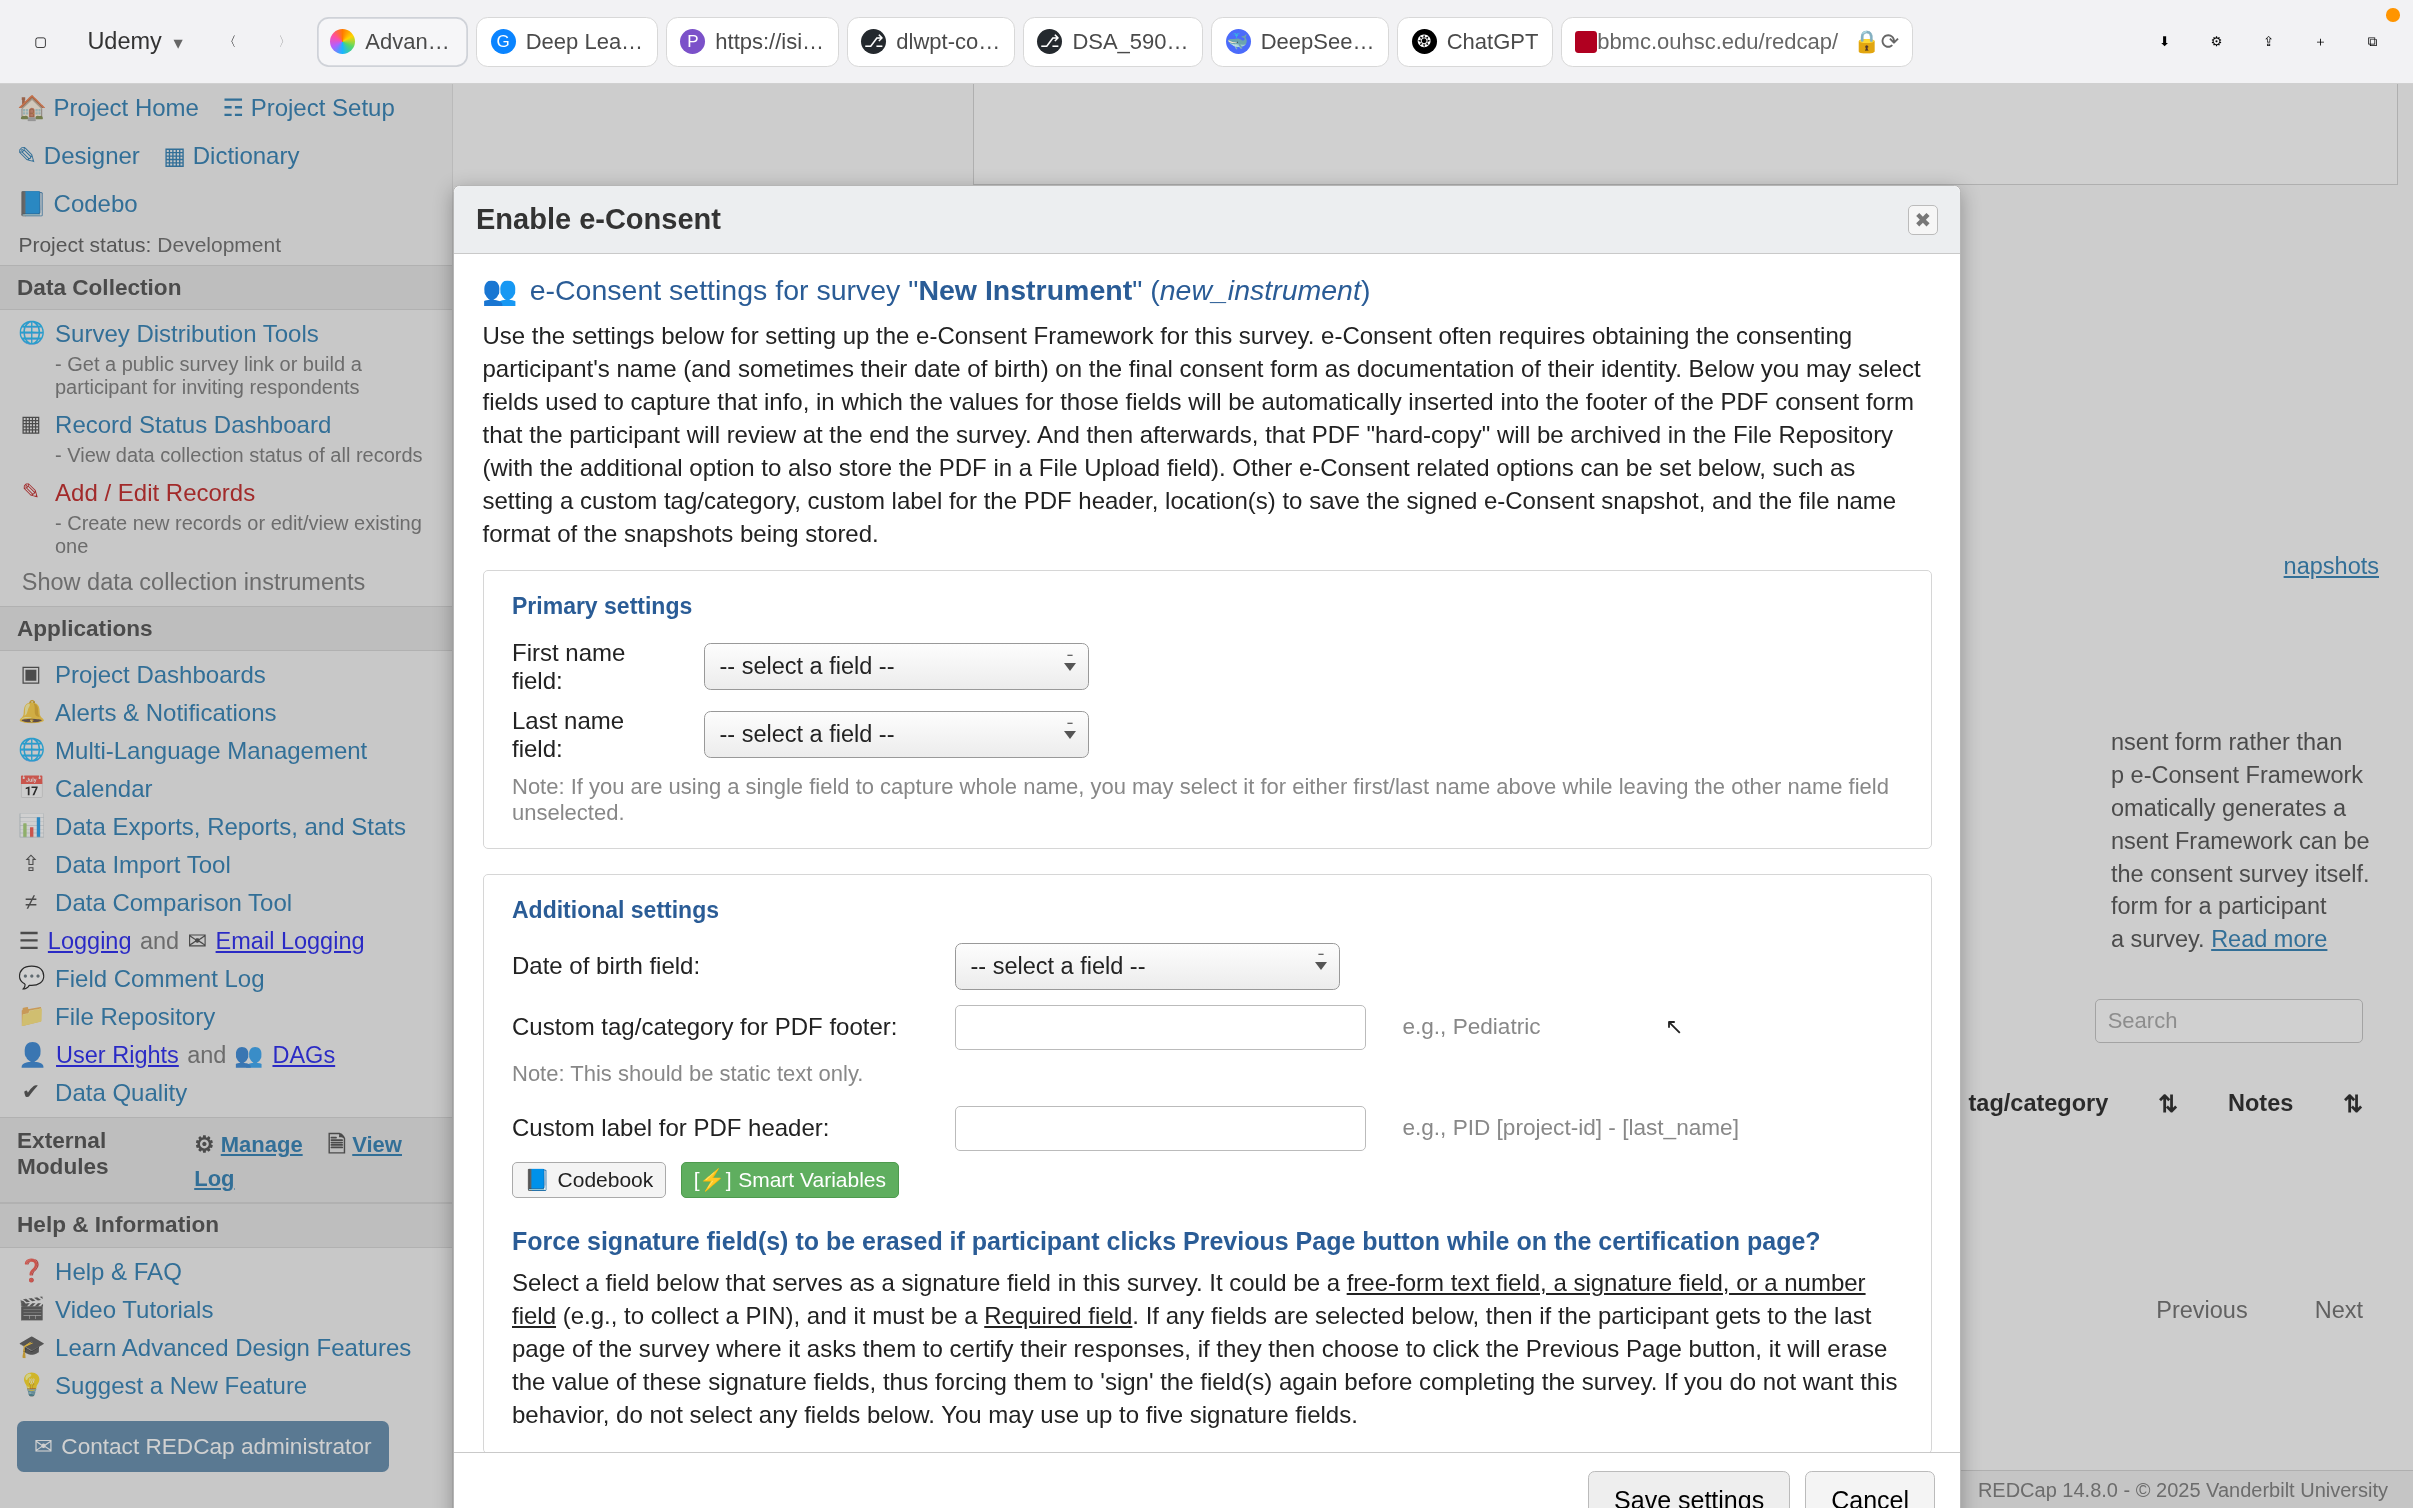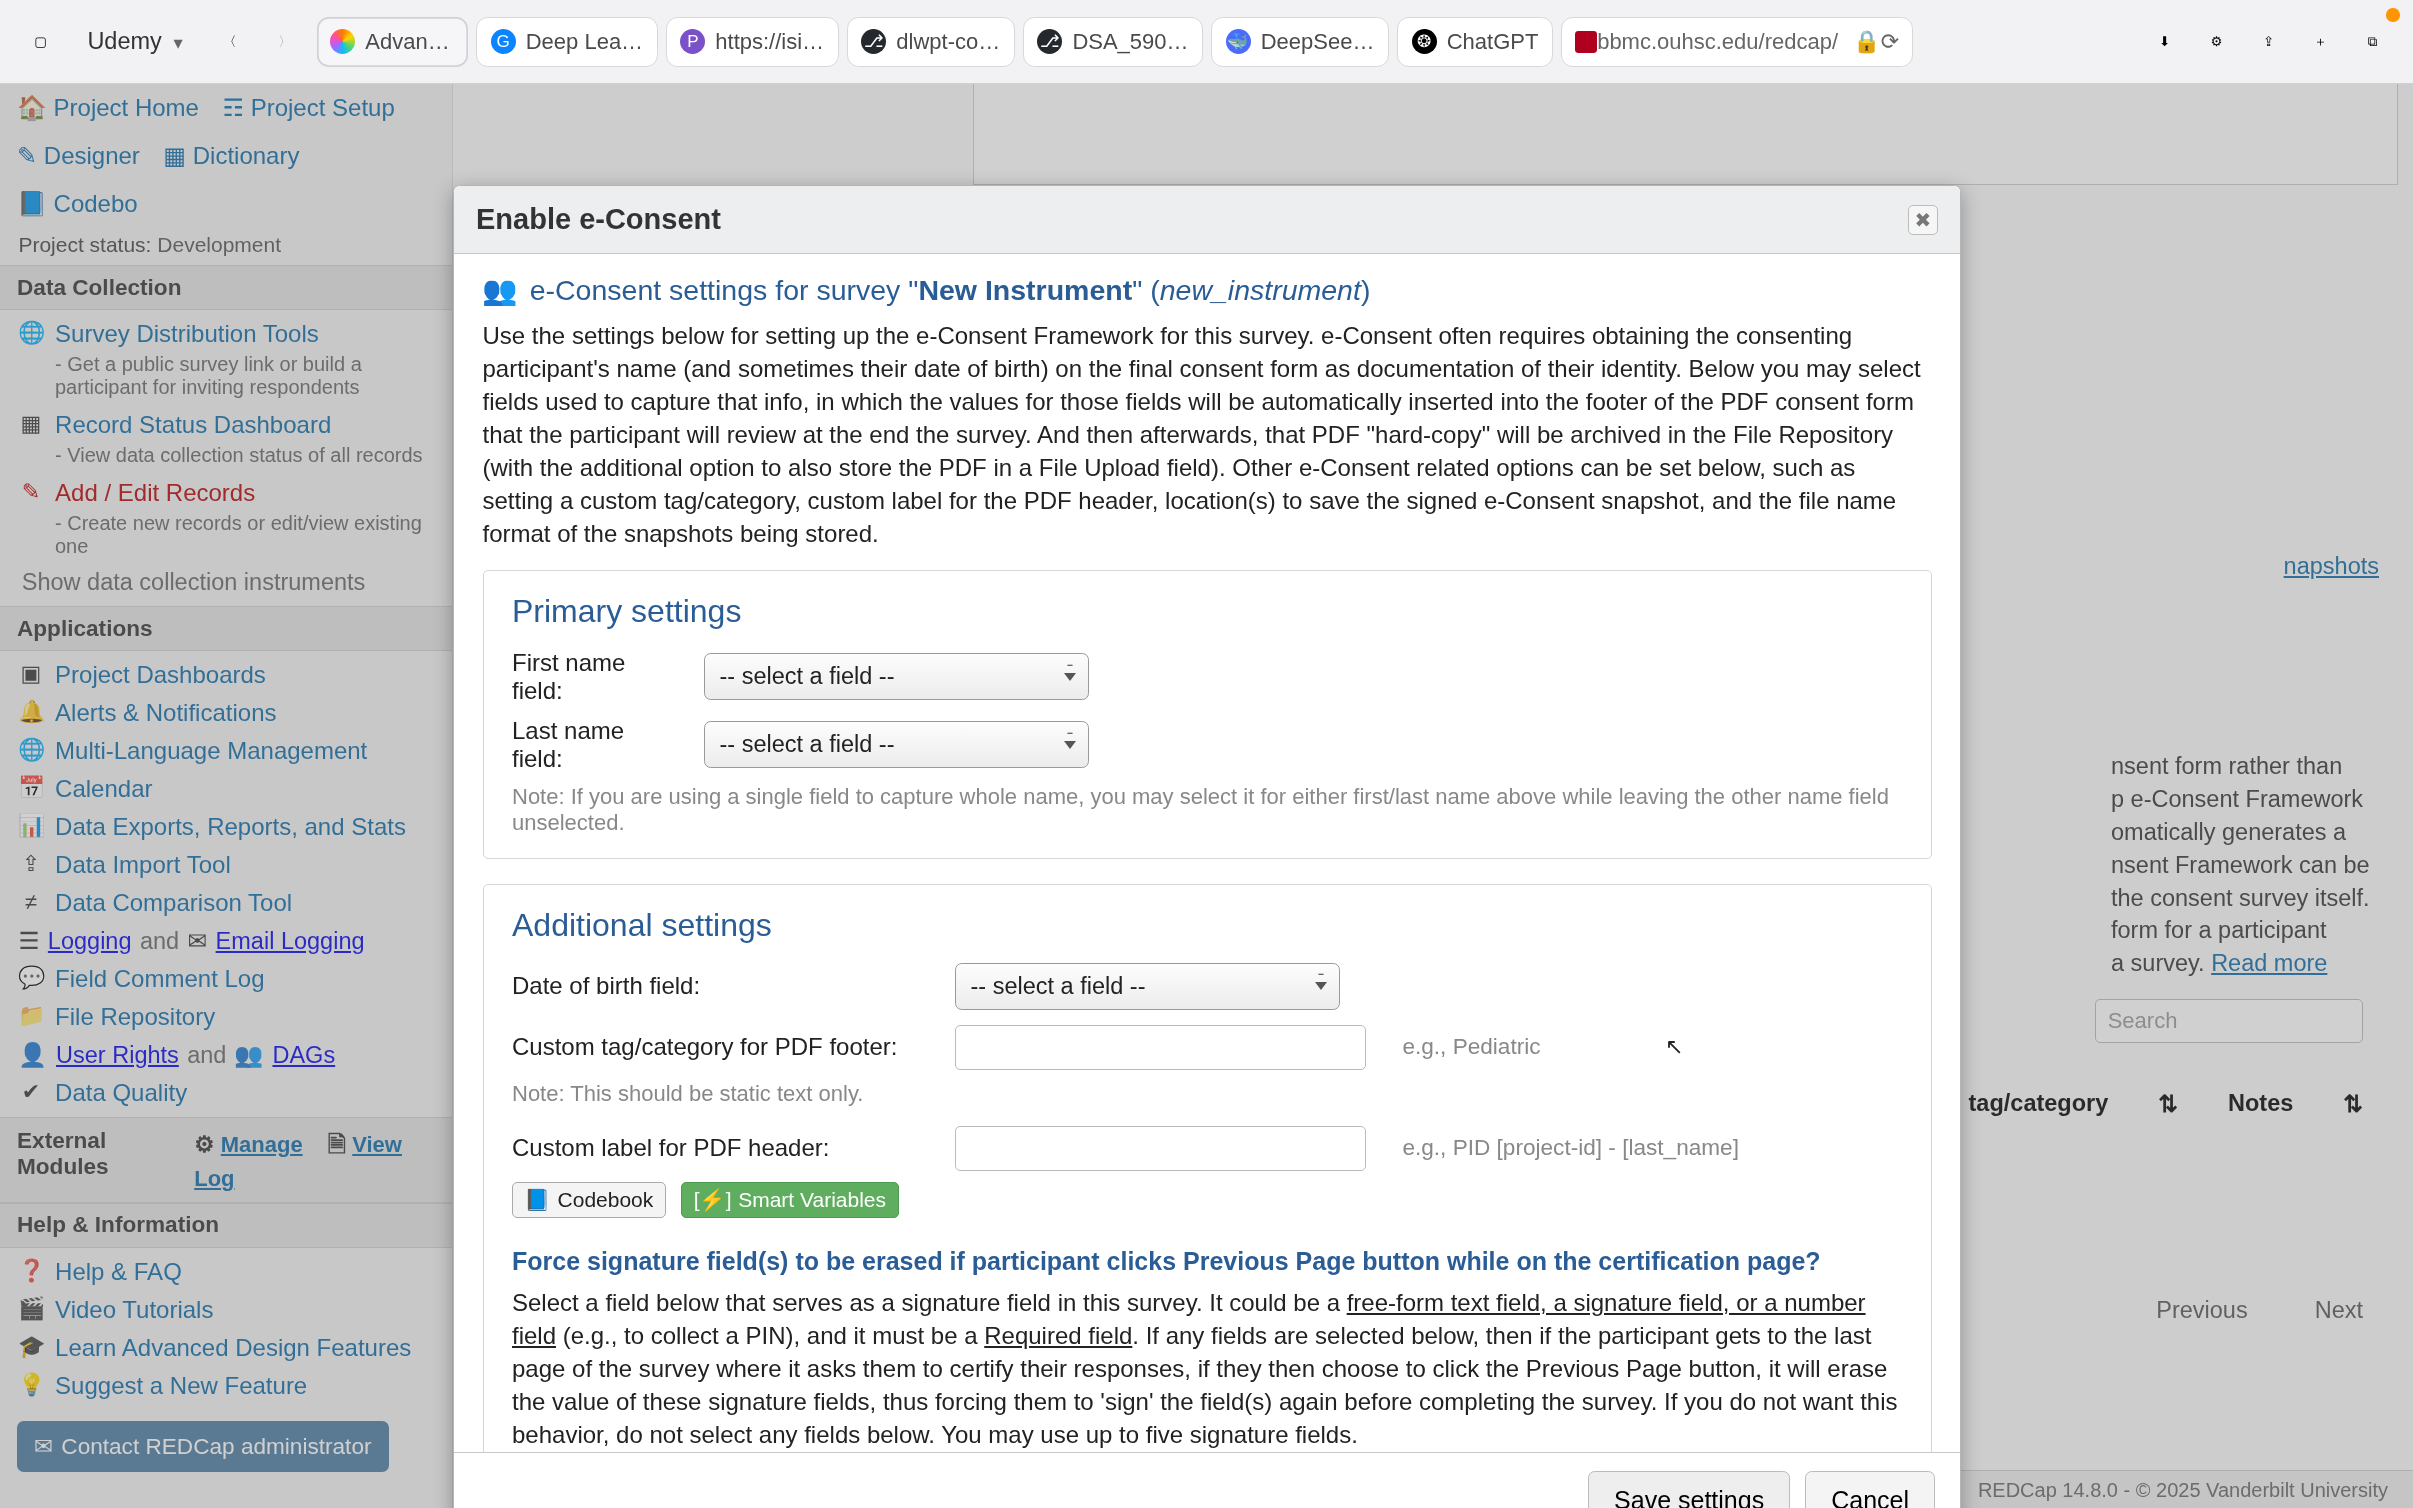--- a/index.html
+++ b/index.html
@@ -35,21 +35,21 @@
 .nav .muted { color: #666; }
 .nav .row-inline { display: flex; align-items: center; gap: 8.4px; padding: 5px 8.4px; }
 .ext-row { display: flex; justify-content: space-between; align-items: flex-start; padding: 10px 17px; }
 .ext-row a { color: #0d6aa8; text-decoration: underline; font-size: 22px; }
 .contact-btn { margin: 11.7px 17px; background: #4a7aa0; color: #fff; border-radius: 6.7px; padding: 11.7px 17px; display: inline-flex; gap: 8.4px; align-items: center; font-size: 22.6px; }
 
 
 .content { position: absolute; left: 453px; right: 0; top: 0; bottom: 0; padding: 34px; overflow: hidden; }
 .bg-card { position:absolute; left:520px; top:0; width:1425px; height:101px; background:#fff; border:0.8px solid #ccc; border-top:none;}
 .right-bits { position:absolute; right:34px; top:469px; font-size:23.5px; color:#0d6aa8;}
-.right-text { position:absolute; right:34px; top:666px; width:268px; font-size:23.5px; color:#333; line-height:1.4;}
+.right-text { position:absolute; right:34px; top:642px; width:268px; font-size:23.5px; color:#333; line-height:1.4;}
 .read-more { color:#0d6aa8; text-decoration:underline;}
 .inactive-lbl { position:absolute; right:461px; top:922px; font-size:23.5px;}
 .search-box { position:absolute; right:50px; top:915px; width:268px; height:44px; border:0.8px solid #bbb; border-radius:5px; padding:0 11.7px; background:#fff; color:#888; font-size:22px; display:flex; align-items:center;}
 .tbl-hdrs { position:absolute; right:50px; top:1006px; display:flex; gap:50px; font-size:23.5px; font-weight:600;}
 .pager { position:absolute; right:50px; top:1213px; display:flex; gap:67px; font-size:23.5px; color:#555;}
 .footer { position:absolute; bottom:0; right:0; left:453px; height:39px; background:#eee; border-top:0.8px solid #ccc; display:flex; align-items:center; justify-content:flex-end; padding:0 25px; font-size:20px; color:#666;}
 
 
 .overlay { position: absolute; inset: 0; background: rgba(120,120,120,0.35); }
 
@@ -57,21 +57,21 @@
 .modal { position: absolute; left: 453px; top: 101px; width: 1508px; background: #fff; border: 0.8px solid #b5b5b5; border-radius: 6.7px; box-shadow: 0 5px 20px rgba(0,0,0,0.3); display:flex; flex-direction:column; }
 .modal-hdr { background: #eceef0; border-bottom: 0.8px solid #c9c9c9; border-radius: 6.7px 6.7px 0 0; padding: 17px 22px; display:flex; align-items:center; justify-content:space-between; }
 .modal-hdr h2 { font-size: 29px; font-weight: 700; color: #333; }
 .close-x { width: 30px; height: 30px; border:0.8px solid #bbb; border-radius:5px; background:#f6f6f6; color:#777; display:flex; align-items:center; justify-content:center; font-size:20px;}
 .modal-body { padding: 20px 28.5px 0; overflow:auto; max-height: 1198px; font-size: 24px; color:#222; }
 .survey-title { color:#2a5c96; font-size:28.5px; margin-bottom: 11.7px; display:flex; align-items:center; gap:11.7px;}
 .survey-title .instr { color:#2a5c96; font-weight:700;}
 .survey-title .slug { font-style:italic; color:#2a5c96; font-weight:400;}
 .intro { line-height:1.38; margin-bottom: 20px; }
 .panel { border:0.8px solid #d6d6d6; border-radius:5px; padding: 22px 28.5px 22px; margin-bottom: 25px;}
-.panel h3 { color:#2a5c96; font-size:32px; font-weight:400; margin-bottom: 18.4px;}
+.panel h3 { color:#2a5c96; font-size:23px; font-weight:700; margin-bottom: 18.4px;}
 .chk-row { display:flex; align-items:center; gap:11.7px; margin-bottom: 20px; font-size:24px;}
 .chk-row .box { width:22px; height:22px; border:1.7px solid #aaa; border-radius:4.2px; background:#fff; display:inline-block;}
 .fld-row { display:flex; align-items:center; gap: 23.5px; margin-bottom: 11.7px;}
 .fld-row label { width: 168px; font-size:24px;}
 .fld-row.wide label { width: 419px;}
 .sel { border:0.8px solid #999; border-radius:6.7px; background: linear-gradient(#fdfdfd,#ececec); height:47px; display:flex; align-items:center; padding: 0 34px 0 15px; font-size:23.5px; color:#222; position:relative; min-width:385px;}
 .sel::after { content:""; position:absolute; right:11.7px; top:50%; transform:translateY(-50%); width:0; height:0; border-left:6.7px solid transparent; border-right:6.7px solid transparent; border-top:8.4px solid #555; box-shadow: 0 -11.7px 0 -3.4px #555;}
 .note { color:#888; font-size:22px; margin-top:6.7px;}
 .hint { color:#888; font-size:22.6px; padding-left:13.4px;}
 .txt-input { border:0.8px solid #bbb; border-radius:5px; height:45px; width:411px; background:#fff;}

